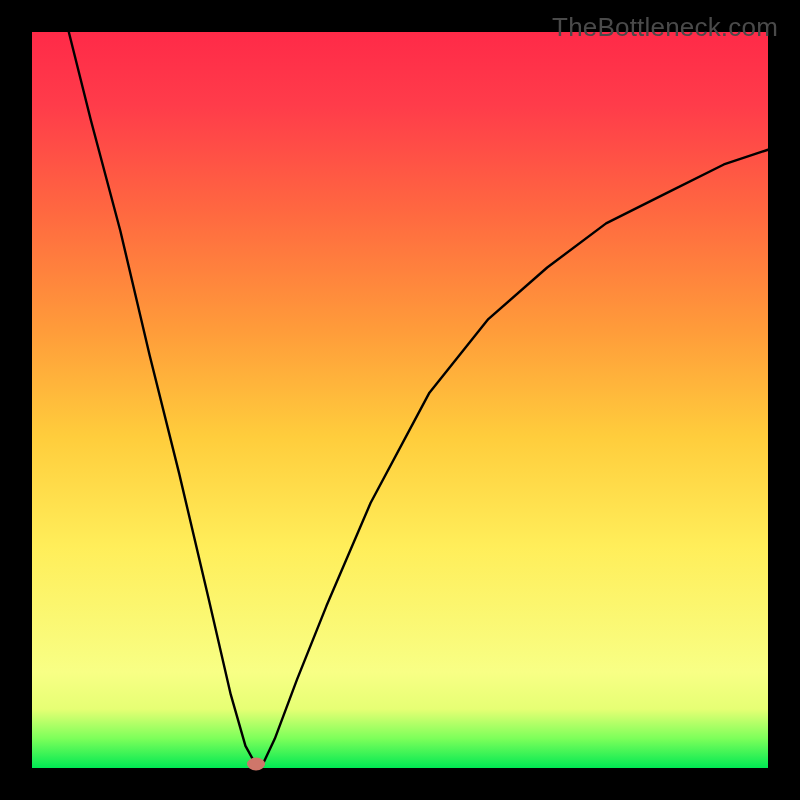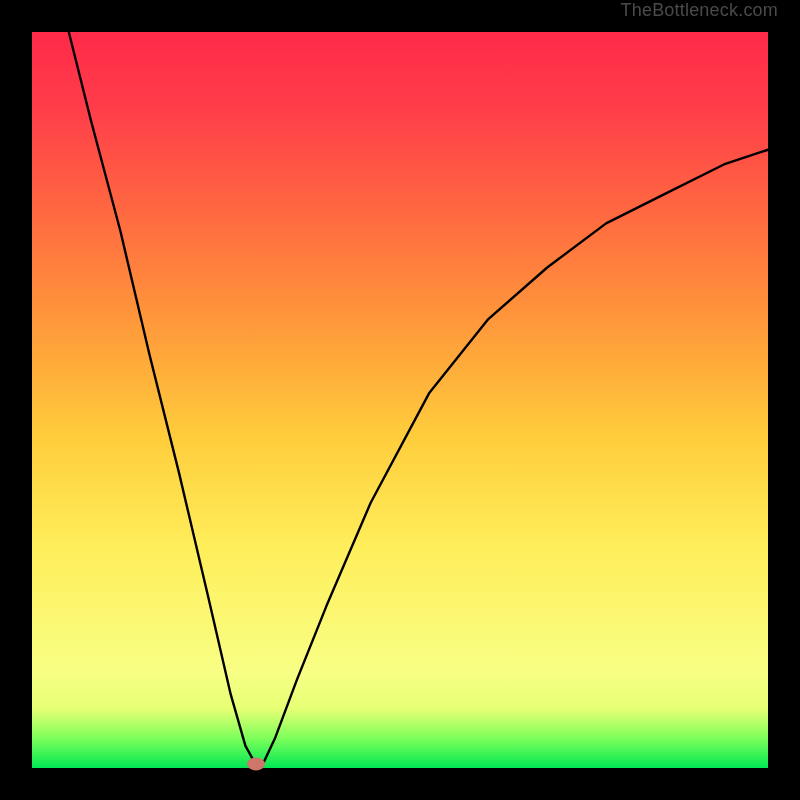--- a/index.html
+++ b/index.html
@@ -11,24 +11,24 @@
     font-family: Arial, sans-serif;
     overflow: hidden;
   }
   .container {
     position: relative;
     width: 800px;
     height: 800px;
   }
   .watermark {
     position: absolute;
-    top: 0;
+    top: 12px;
     right: 22px;
     color: #4a4a4a;
-    font-size: 18px;
+    font-size: 26px;
     font-weight: 500;
     letter-spacing: 0.2px;
     z-index: 10;
   }
   .plot-area {
     position: absolute;
     left: 32px;
     top: 32px;
     width: 736px;
     height: 736px;

